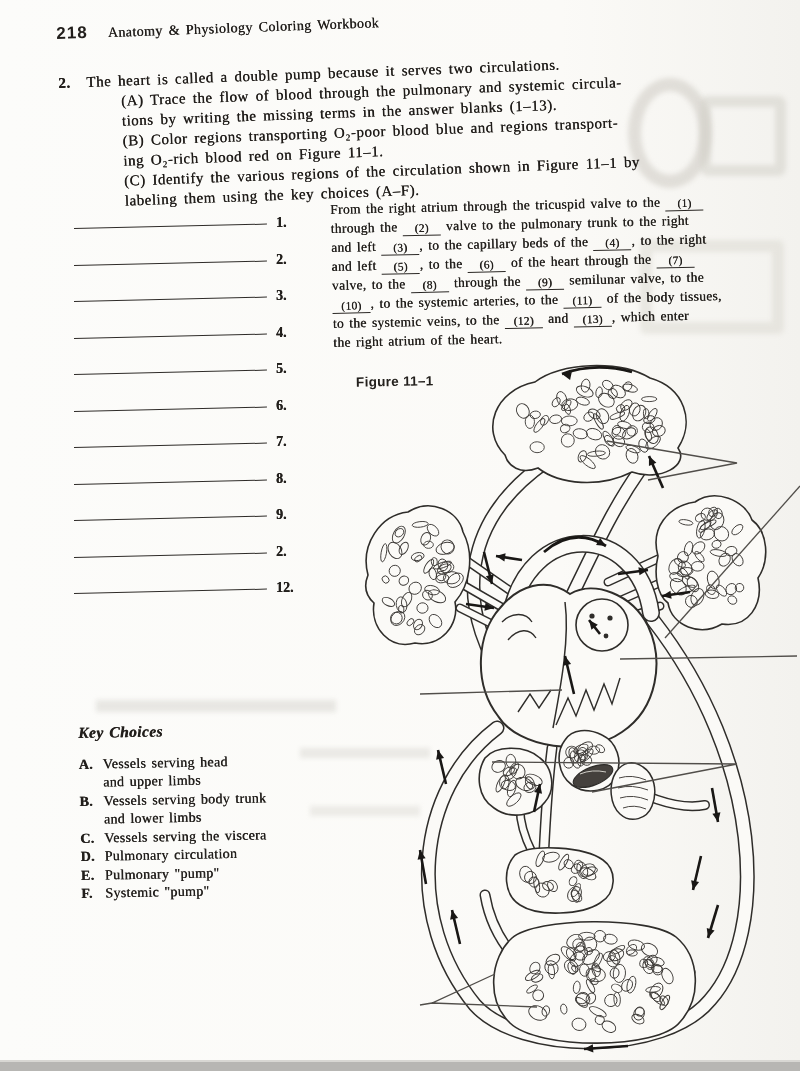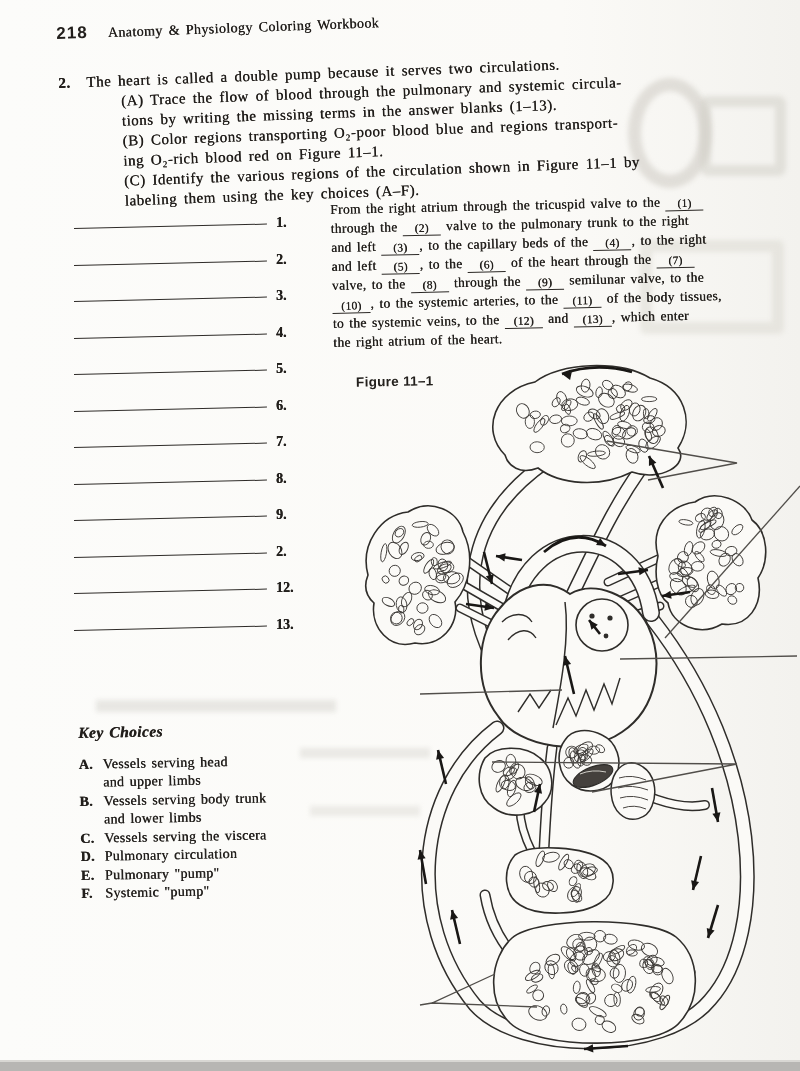--- a/index.html
+++ b/index.html
@@ -160,24 +160,20 @@
         <span class="blank-line"></span>
         <span class="blank-num">9.</span>
       </div>
       <div class="blank-row">
         <span class="blank-line"></span>
         <span class="blank-num">2.</span>
       </div>
       <div class="blank-row">
         <span class="blank-line"></span>
         <span class="blank-num">12.</span>
-      </div>
-      <div class="blank-row">
-        <span class="blank-line"></span>
-        <span class="blank-num">13.</span>
       </div>
     </div>
 
   <div class="flow-para">
       <div class="flow-line"><span>From the right atrium through the tricuspid valve to the </span><span class="inline-blank">(1)</span></div>
       <div class="flow-line"><span>through the </span><span class="inline-blank">(2)</span><span> valve to the pulmonary trunk to the right</span></div>
       <div class="flow-line"><span>and left </span><span class="inline-blank">(3)</span><span>, to the capillary beds of the </span><span class="inline-blank">(4)</span><span>, to the right</span></div>
       <div class="flow-line"><span>and left </span><span class="inline-blank">(5)</span><span>, to the </span><span class="inline-blank">(6)</span><span> of the heart through the </span><span class="inline-blank">(7)</span></div>
       <div class="flow-line"><span>valve, to the </span><span class="inline-blank">(8)</span><span> through the </span><span class="inline-blank">(9)</span><span> semilunar valve, to the</span></div>
       <div class="flow-line"><span class="inline-blank">(10)</span><span>, to the systemic arteries, to the </span><span class="inline-blank">(11)</span><span> of the body tissues,</span></div>

